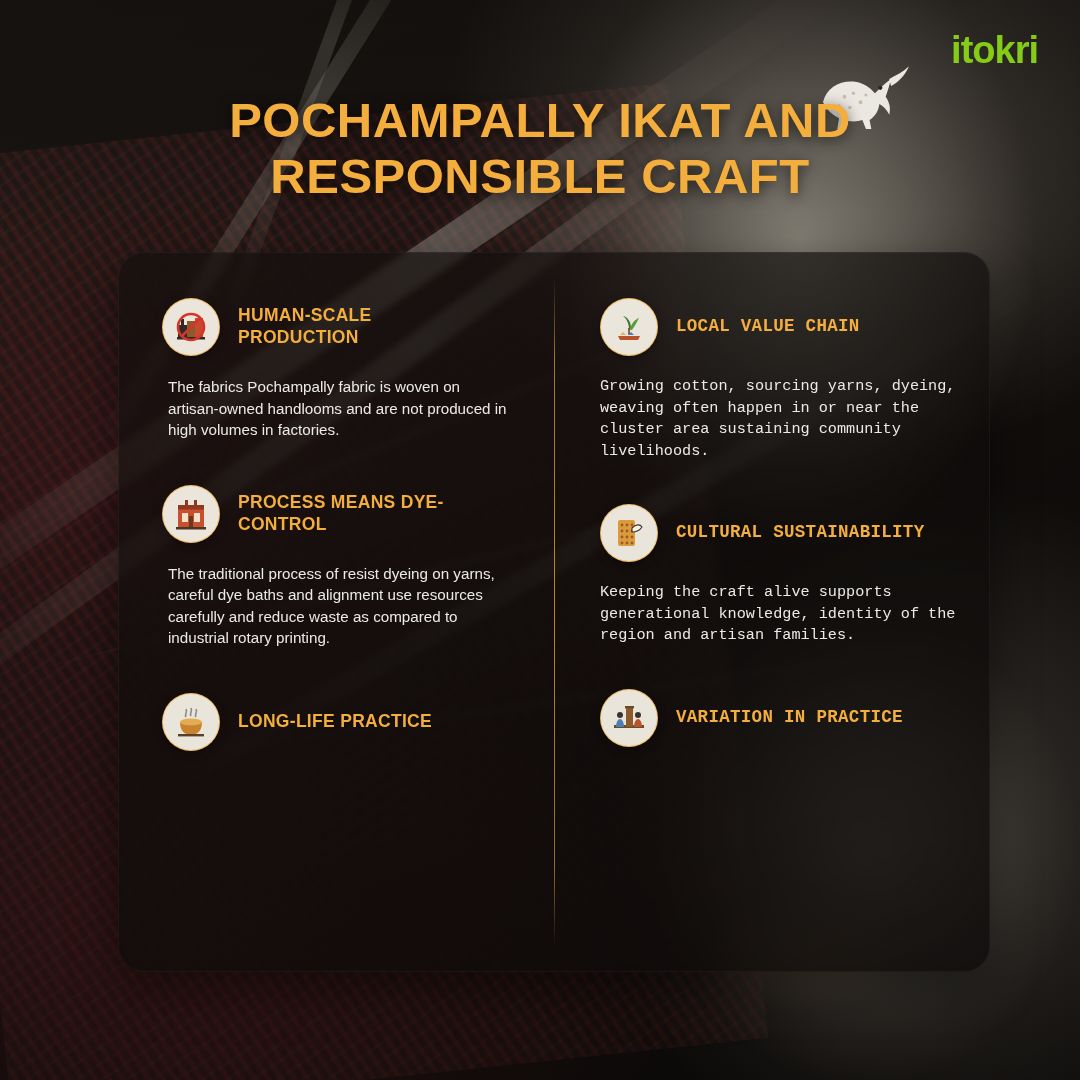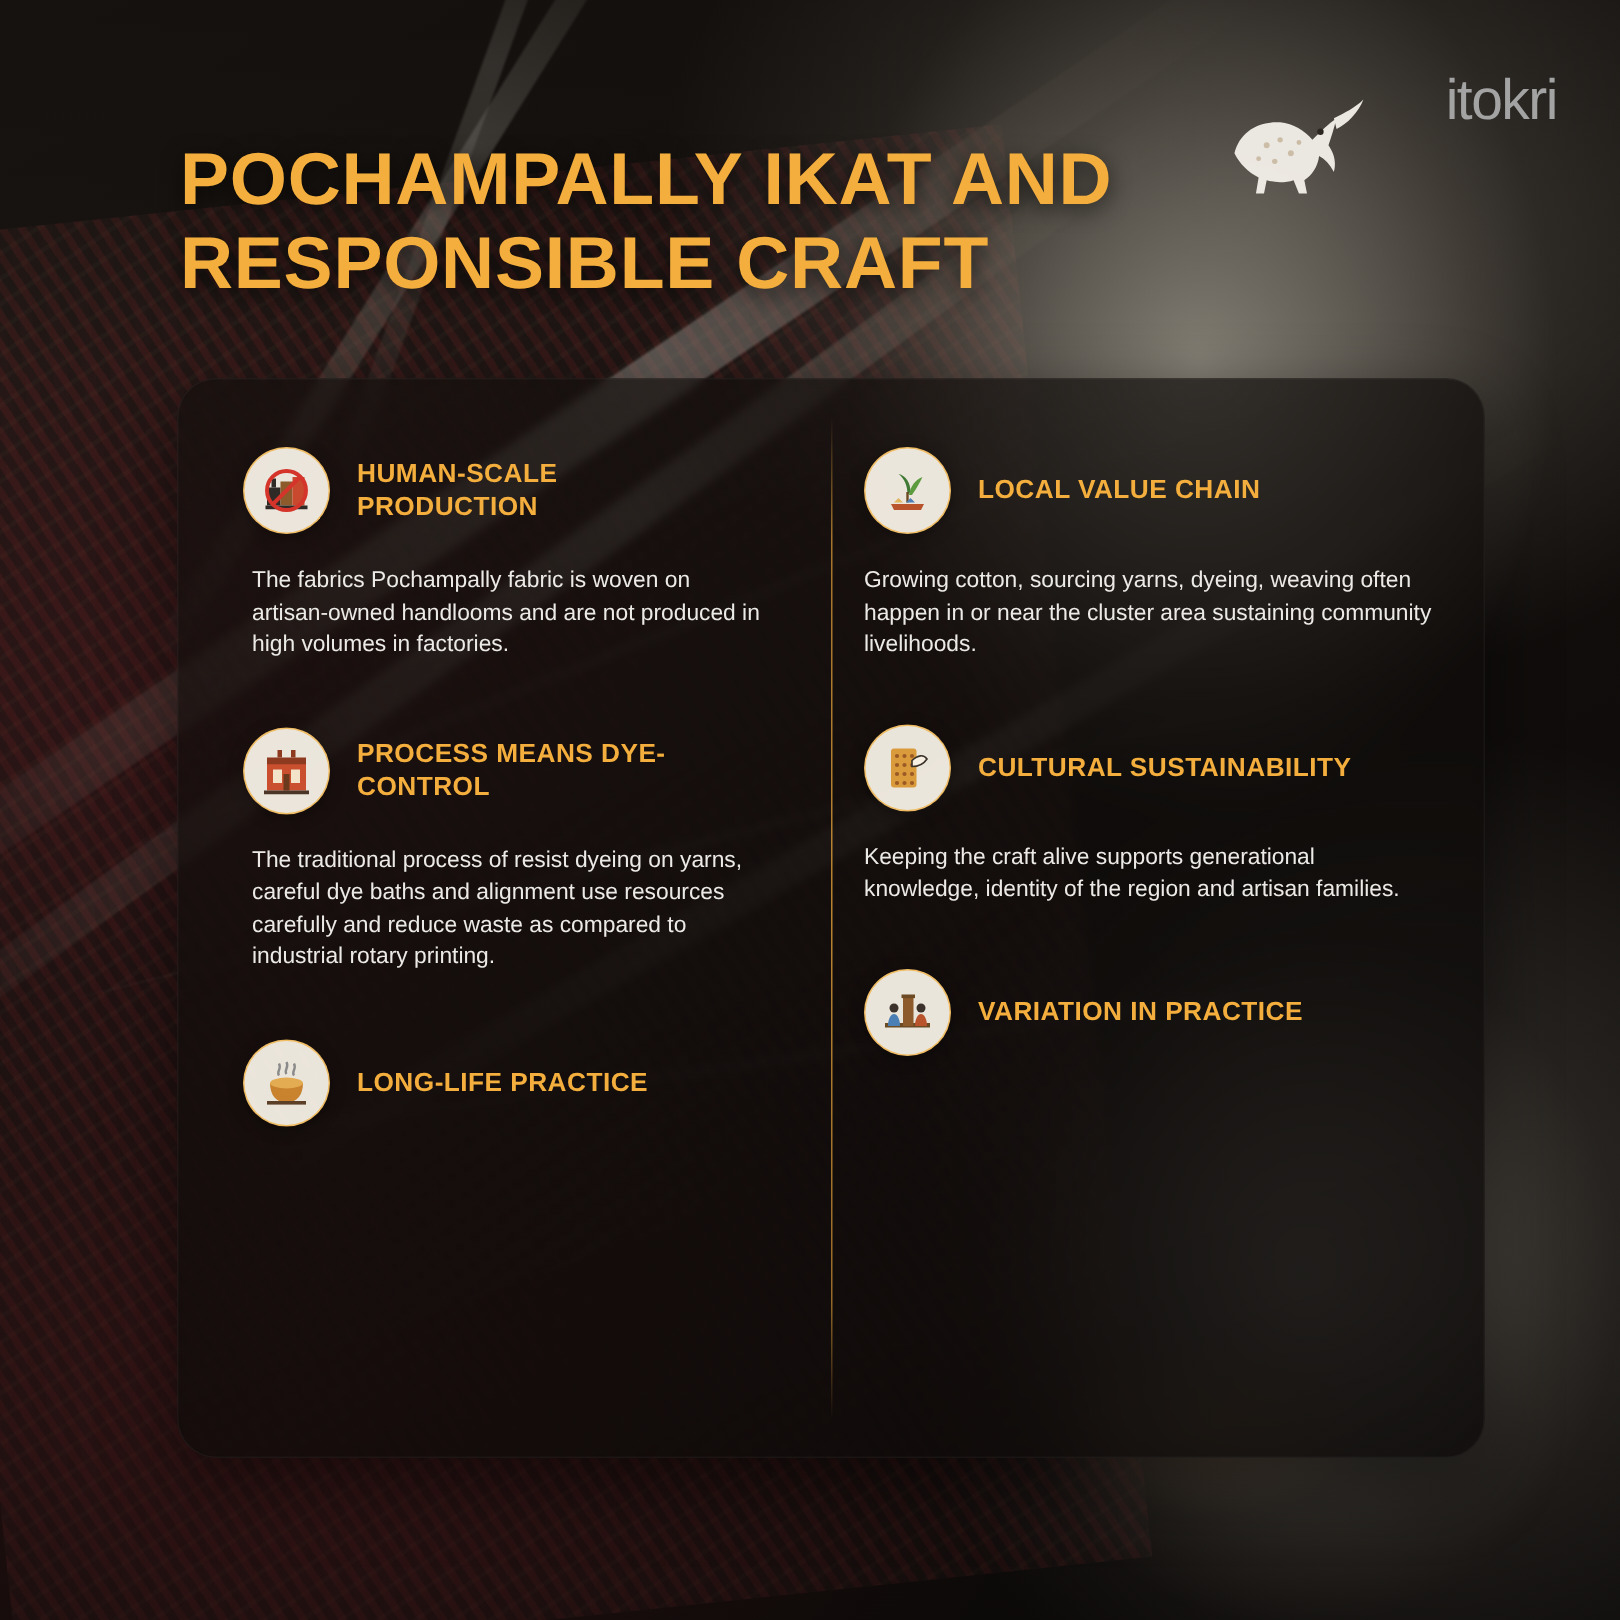--- a/index.html
+++ b/index.html
@@ -93,39 +93,40 @@
   .bg-dark-veil {
     position: absolute;
     inset: 0;
     background:
       linear-gradient(180deg, rgba(10,8,7,0.55) 0%, rgba(10,8,7,0.35) 22%, rgba(10,8,7,0.45) 60%, rgba(10,8,7,0.62) 100%);
   }
 
   
   .logo {
     position: absolute;
-    right: 42px; top: 48px;
-    color: #a3a3a3;
+    right: 42px; top: 31px;
+    color: #84cc16;
     font-size: 38px;
-    font-weight: 400;
+    font-weight: 700;
     letter-spacing: -1px;
     line-height: 1;
   }
 
   .leopard {
     position: absolute;
     right: 168px; top: 52px;
     width: 110px; height: 86px;
     opacity: .95;
   }
 
   .title {
     position: absolute;
     left: 0; right: 0;
     top: 92px;
+    text-align: center;
     color: #f3ae3d;
     font-size: 49px;
     font-weight: 700;
     letter-spacing: 0.5px;
     line-height: 1.15;
     text-shadow: 0 3px 14px rgba(0,0,0,0.65);
     padding: 0 120px;
   }
 
   
@@ -153,21 +154,21 @@
 
   .columns {
     position: absolute;
     inset: 0;
     display: flex;
   }
   .col {
     width: 50%;
     padding: 46px 40px 0 44px;
   }
-  .col.right { padding-left: 22px; padding-right: 34px; }
+  .col.right { padding-left: 46px; padding-right: 34px; font-family: Liberation Mono, monospace; }
 
   .block { margin-bottom: 44px; }
   .col.right .block { margin-bottom: 42px; }
 
   .block-head {
     display: flex;
     align-items: center;
     gap: 18px;
   }
 

